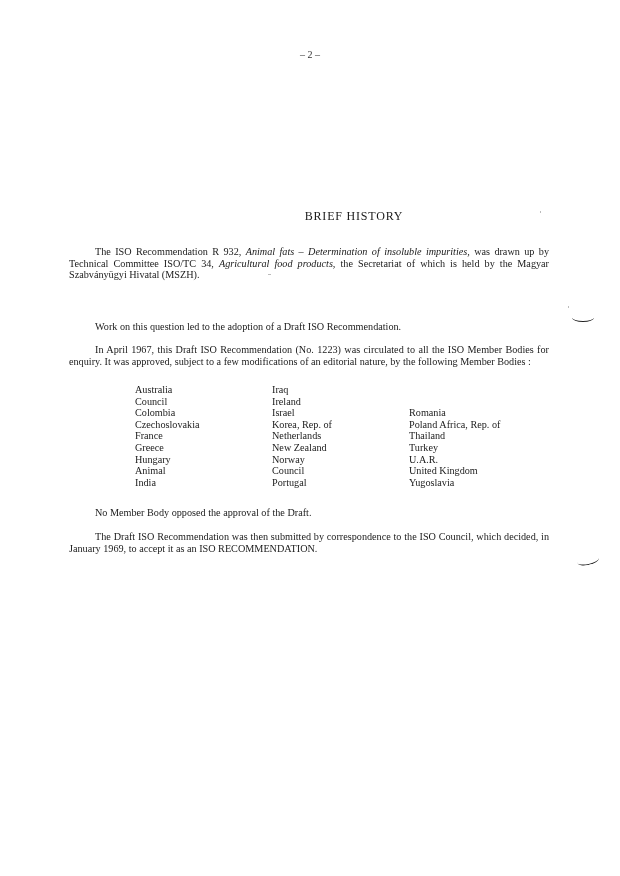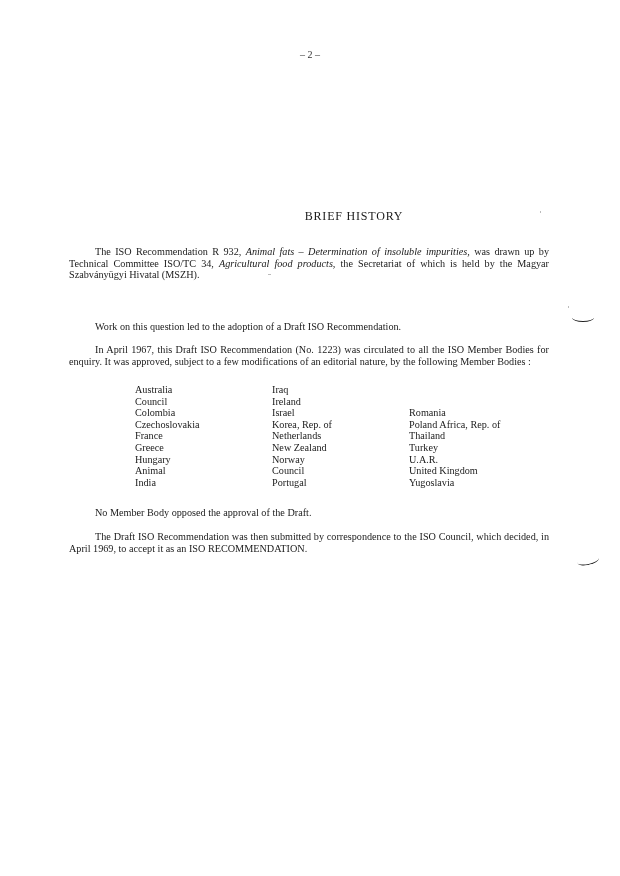--- a/index.html
+++ b/index.html
@@ -129,19 +129,19 @@
     <span>Thailand</span>
     <span>Turkey</span>
     <span>U.A.R.</span>
     <span>United Kingdom</span>
     <span>Yugoslavia</span>
   </div>
 </div>
 
 <p id="p4" class="para">No Member Body opposed the approval of the Draft.</p>
 
-<p id="p5" class="para">The Draft ISO Recommendation was then submitted by correspondence to the ISO Council, which decided, in April 1969, to accept it as an ISO RECOMMENDATION.</p>
+<p id="p5" class="para">The Draft ISO Recommendation was then submitted by correspondence to the ISO Council, which decided, in January 1969, to accept it as an ISO RECOMMENDATION.</p>
 
 <div id="mark1" class="mark"></div>
 <div id="mark2" class="mark"></div>
 <div class="speck" style="left:540px;top:211px;"></div>
 <div class="speck" style="left:568px;top:306px;"></div>
 <div class="speck" style="left:268px;top:274px;width:3px;height:1px;"></div>
 
 </body></html>

